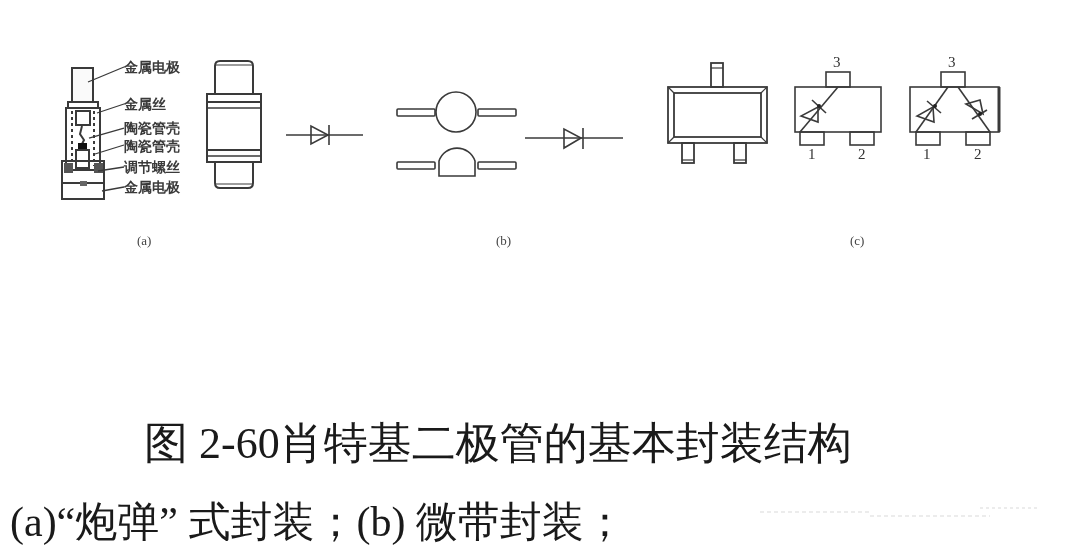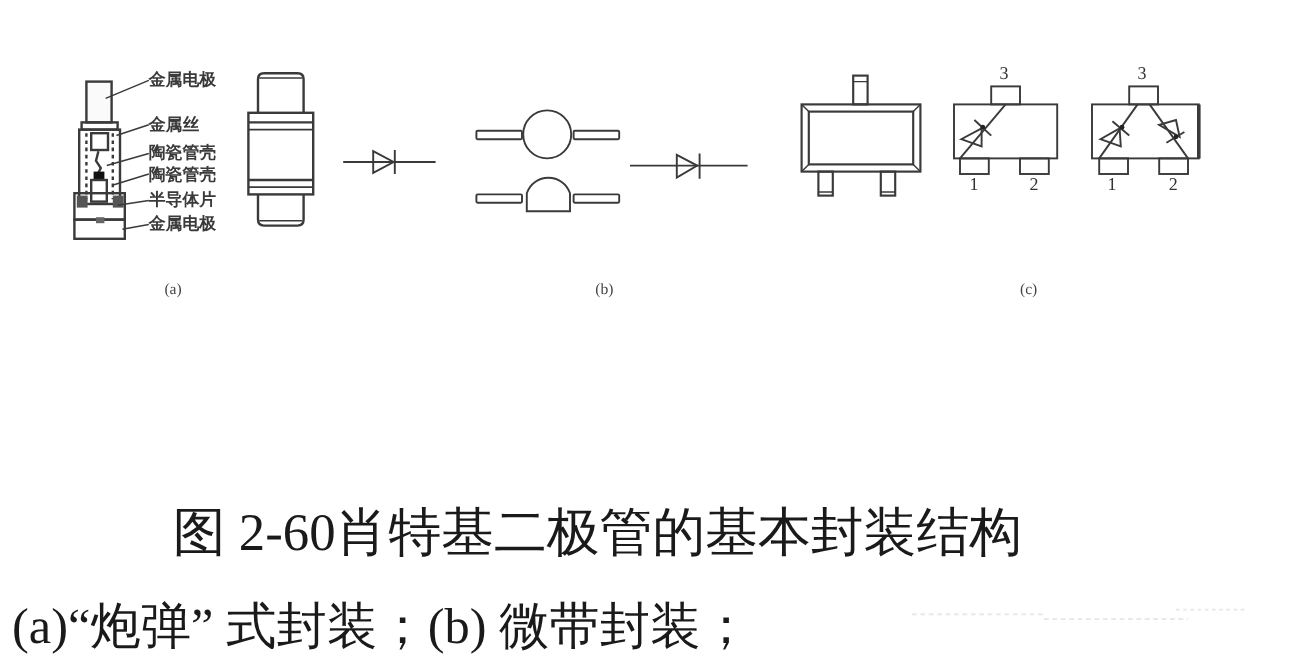--- a/index.html
+++ b/index.html
@@ -186,21 +186,21 @@
         <line x1="972" y1="103" x2="987" y2="94"></line>
         <circle cx="980" cy="98" r="2" fill="#222" stroke="none"></circle>
       </g>
     </g>
   </svg>
 
   <div class="callout" style="left:124px;top:42px">金属电极</div>
   <div class="callout" style="left:124px;top:79px">金属丝</div>
   <div class="callout" style="left:124px;top:103px">陶瓷管壳</div>
   <div class="callout" style="left:124px;top:121px">陶瓷管壳</div>
-  <div class="callout" style="left:124px;top:142px">半导体片</div>
+  <div class="callout" style="left:124px;top:142px">调节螺丝</div>
   <div class="callout" style="left:124px;top:162px">金属电极</div>
 
   <div class="pin-label" style="left:833px;top:38px">3</div>
   <div class="pin-label" style="left:808px;top:130px">1</div>
   <div class="pin-label" style="left:858px;top:130px">2</div>
   <div class="pin-label" style="left:948px;top:38px">3</div>
   <div class="pin-label" style="left:923px;top:130px">1</div>
   <div class="pin-label" style="left:974px;top:130px">2</div>
 
   <div class="part-label" style="left:137px;top:217px">(a)</div>

